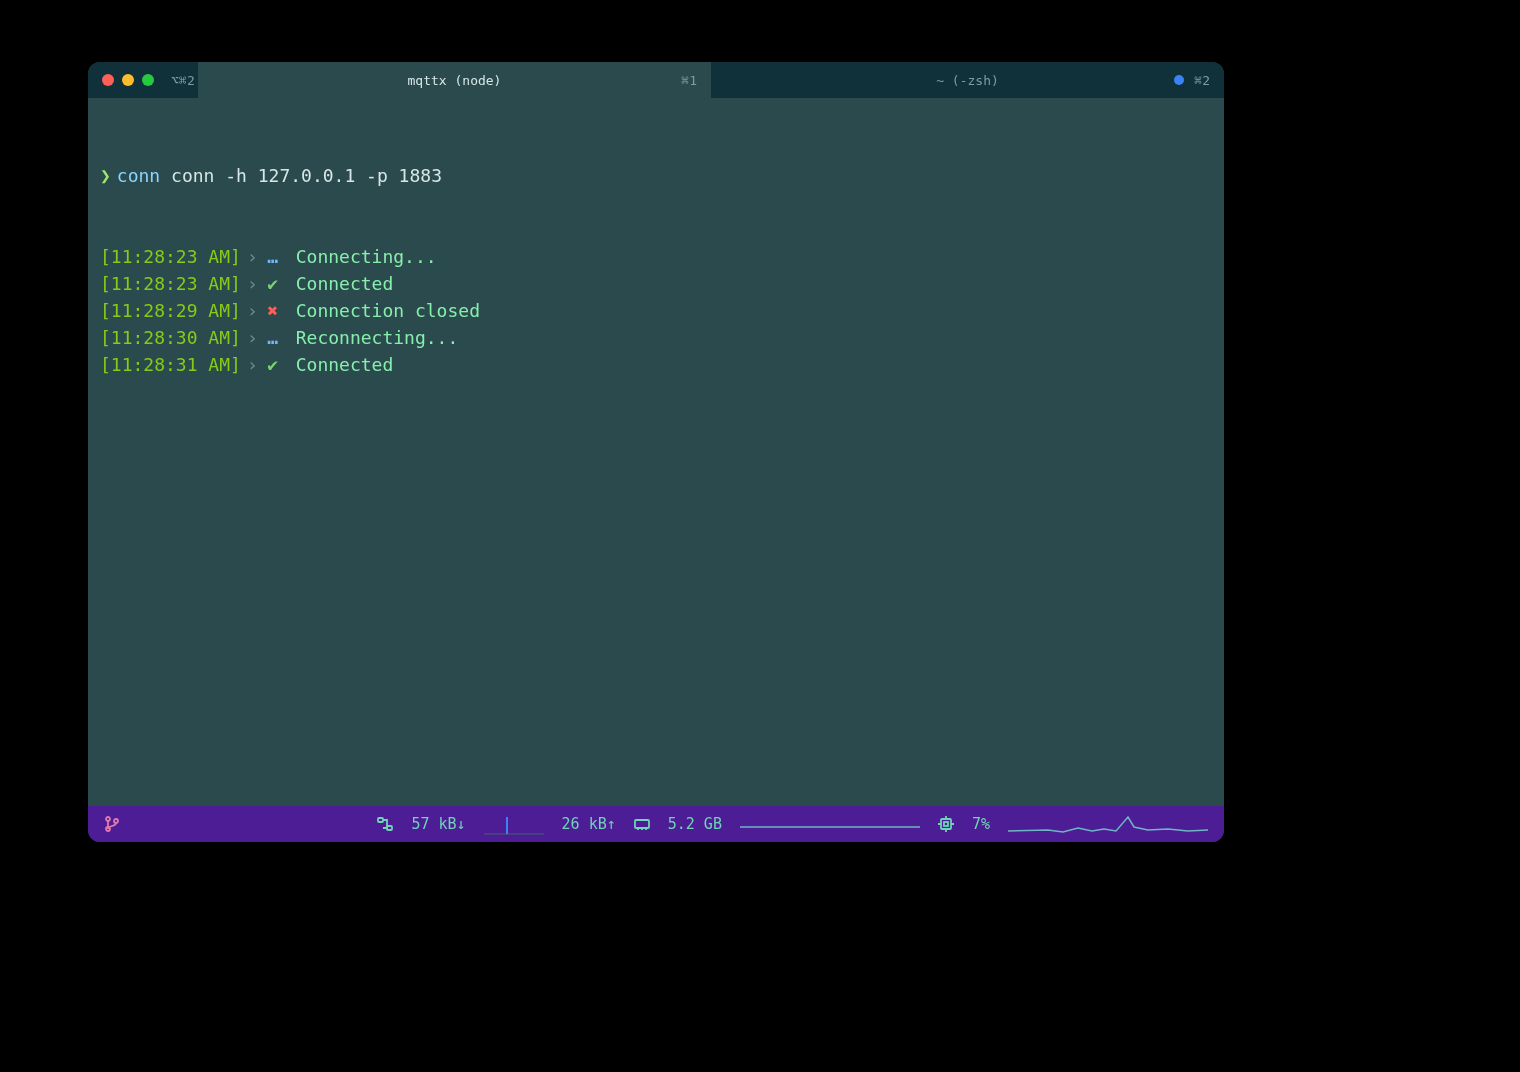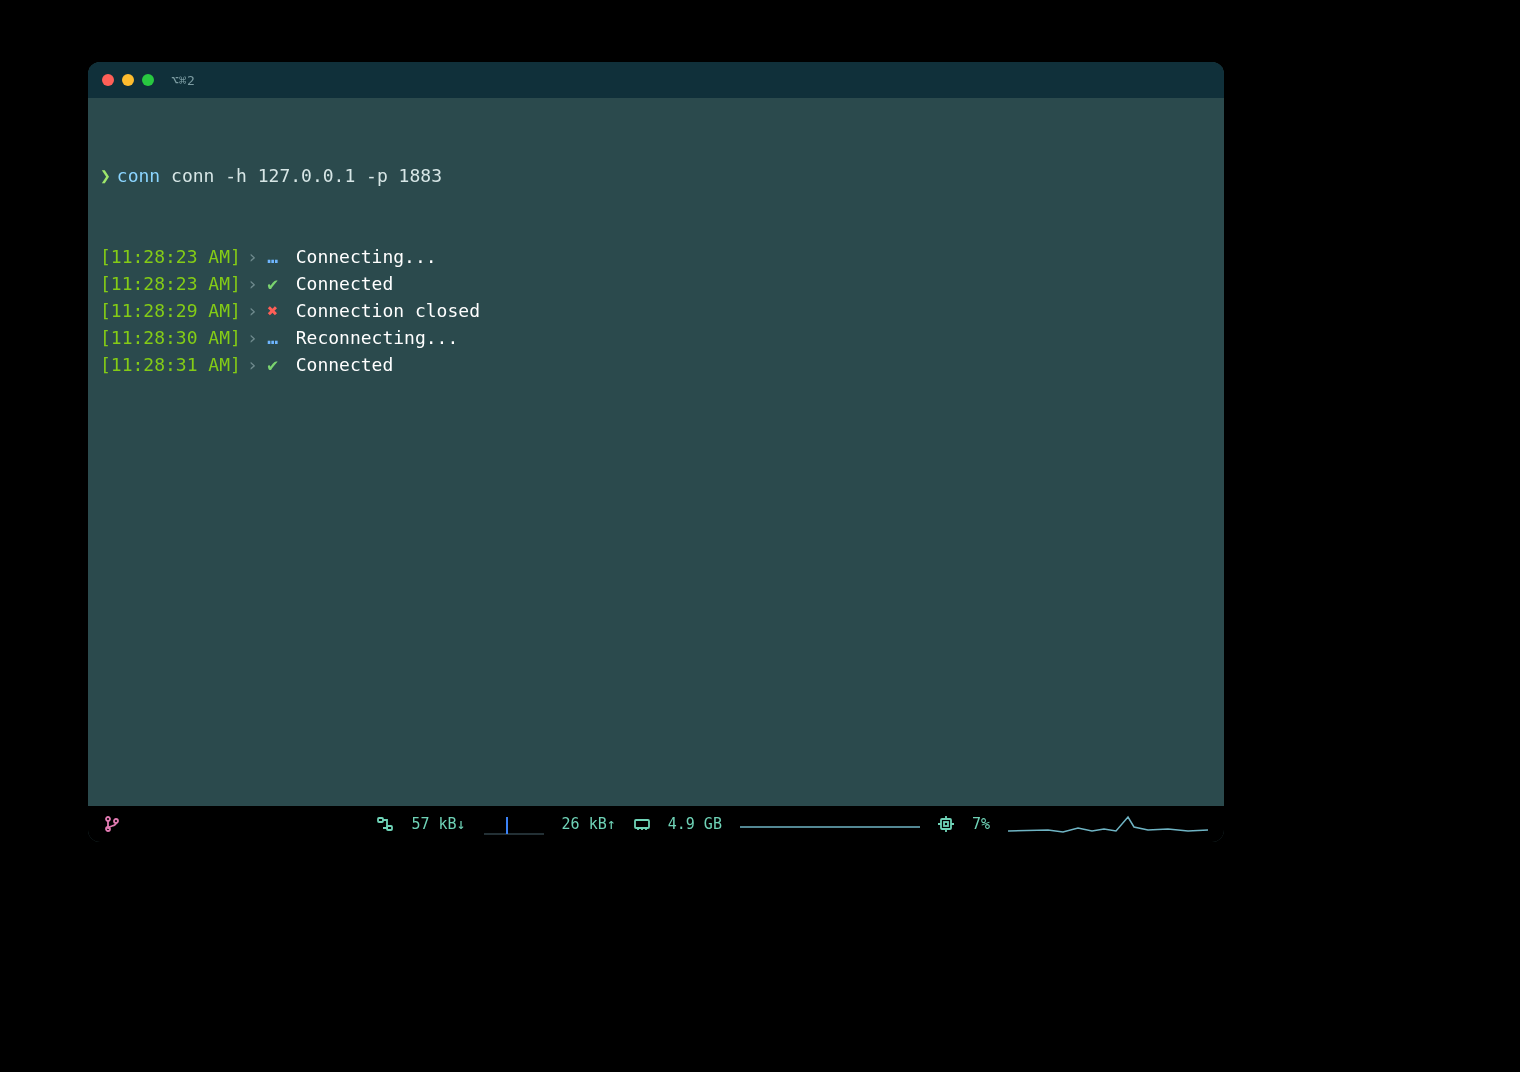--- a/index.html
+++ b/index.html
@@ -85,26 +85,26 @@
   .term .row { display: flex; align-items: baseline; }
   .prompt-caret { color: #9ee66b; margin-right: 6px; }
   .cmd-bin { color: #8bd5ff; }
   .cmd-rest { color: #d7e6e6; }
   .ts { color: #84cc16; }
   .chevron { color: #6f8b8e; margin: 0 6px; }
   .sym { display:inline-block; width: 18px; text-align:center; margin-right: 14px; font-weight: bold; }
   .sym.dots  { color: #6fb6ff; }
   .sym.check { color: #7bd36f; }
   .sym.cross { color: #ff5f57; }
-  .msg { color: #ffffff; }
+  .msg { color: #86efac; }
 
   
   .statusbar {
     height: 36px;
-    background: #000000;
+    background: #4c1d95;
     display: flex;
     align-items: center;
     padding: 0 16px;
     font-size: 15px;
     color: #9cd1c1;
     gap: 18px;
   }
   .sb-left { display:flex; align-items:center; gap:16px; }
   .sb-spacer { flex: 1; }
   .sb-item { display:flex; align-items:center; gap:6px; color:#6fd3b7; }
@@ -128,20 +128,29 @@
   <div class="titlebar">
     <div class="traffic-lights">
       <div class="tl red"></div>
       <div class="tl yellow"></div>
       <div class="tl green"></div>
     </div>
     <div class="tb-spacer">
       <span>⌥⌘2</span>
     </div>
 
+    <div class="tab active">
+      <span>mqttx (node)</span>
+      <span class="shortcut">⌘1</span>
+    </div>
+    <div class="tab">
+      <span>~ (-zsh)</span>
+      <span class="dot"></span>
+      <span class="shortcut">⌘2</span>
+    </div>
   </div>
 
   <div class="term">
     <div class="row">
       <span class="prompt-caret">❯</span>
       <span class="cmd-bin">conn</span>
       <span>&nbsp;</span>
       <span class="cmd-rest">conn -h 127.0.0.1 -p 1883</span>
     </div>
     <div id="log-lines"><div class="row"><span class="ts">[11:28:23 AM]</span><span class="chevron">›</span><span class="sym dots">…</span><span class="msg">Connecting...</span></div><div class="row"><span class="ts">[11:28:23 AM]</span><span class="chevron">›</span><span class="sym check">✔</span><span class="msg">Connected</span></div><div class="row"><span class="ts">[11:28:29 AM]</span><span class="chevron">›</span><span class="sym cross">✖</span><span class="msg">Connection closed</span></div><div class="row"><span class="ts">[11:28:30 AM]</span><span class="chevron">›</span><span class="sym dots">…</span><span class="msg">Reconnecting...</span></div><div class="row"><span class="ts">[11:28:31 AM]</span><span class="chevron">›</span><span class="sym check">✔</span><span class="msg">Connected</span></div></div>
@@ -176,21 +185,21 @@
     </svg>
 
     <span class="sb-item">26 kB↑</span>
 
     <span class="icon">
       <svg class="mini" viewBox="0 0 16 16">
           <rect x="1" y="4" width="14" height="8" rx="1"></rect>
           <path d="M4 12v2M8 12v2M12 12v2"></path>
         </svg>
     </span>
-    <span class="sb-item">4.9 GB</span>
+    <span class="sb-item">5.2 GB</span>
     <svg class="spark" viewBox="0 0 180 22">
       <path d="M0 14 L180 14"></path>
     </svg>
 
     <span class="icon">
       <svg class="mini" viewBox="0 0 16 16">
           <rect x="3" y="3" width="10" height="10" rx="1"></rect>
           <rect x="6" y="6" width="4" height="4"></rect>
           <path d="M8 0v3M8 13v3M0 8h3M13 8h3"></path>
         </svg>

